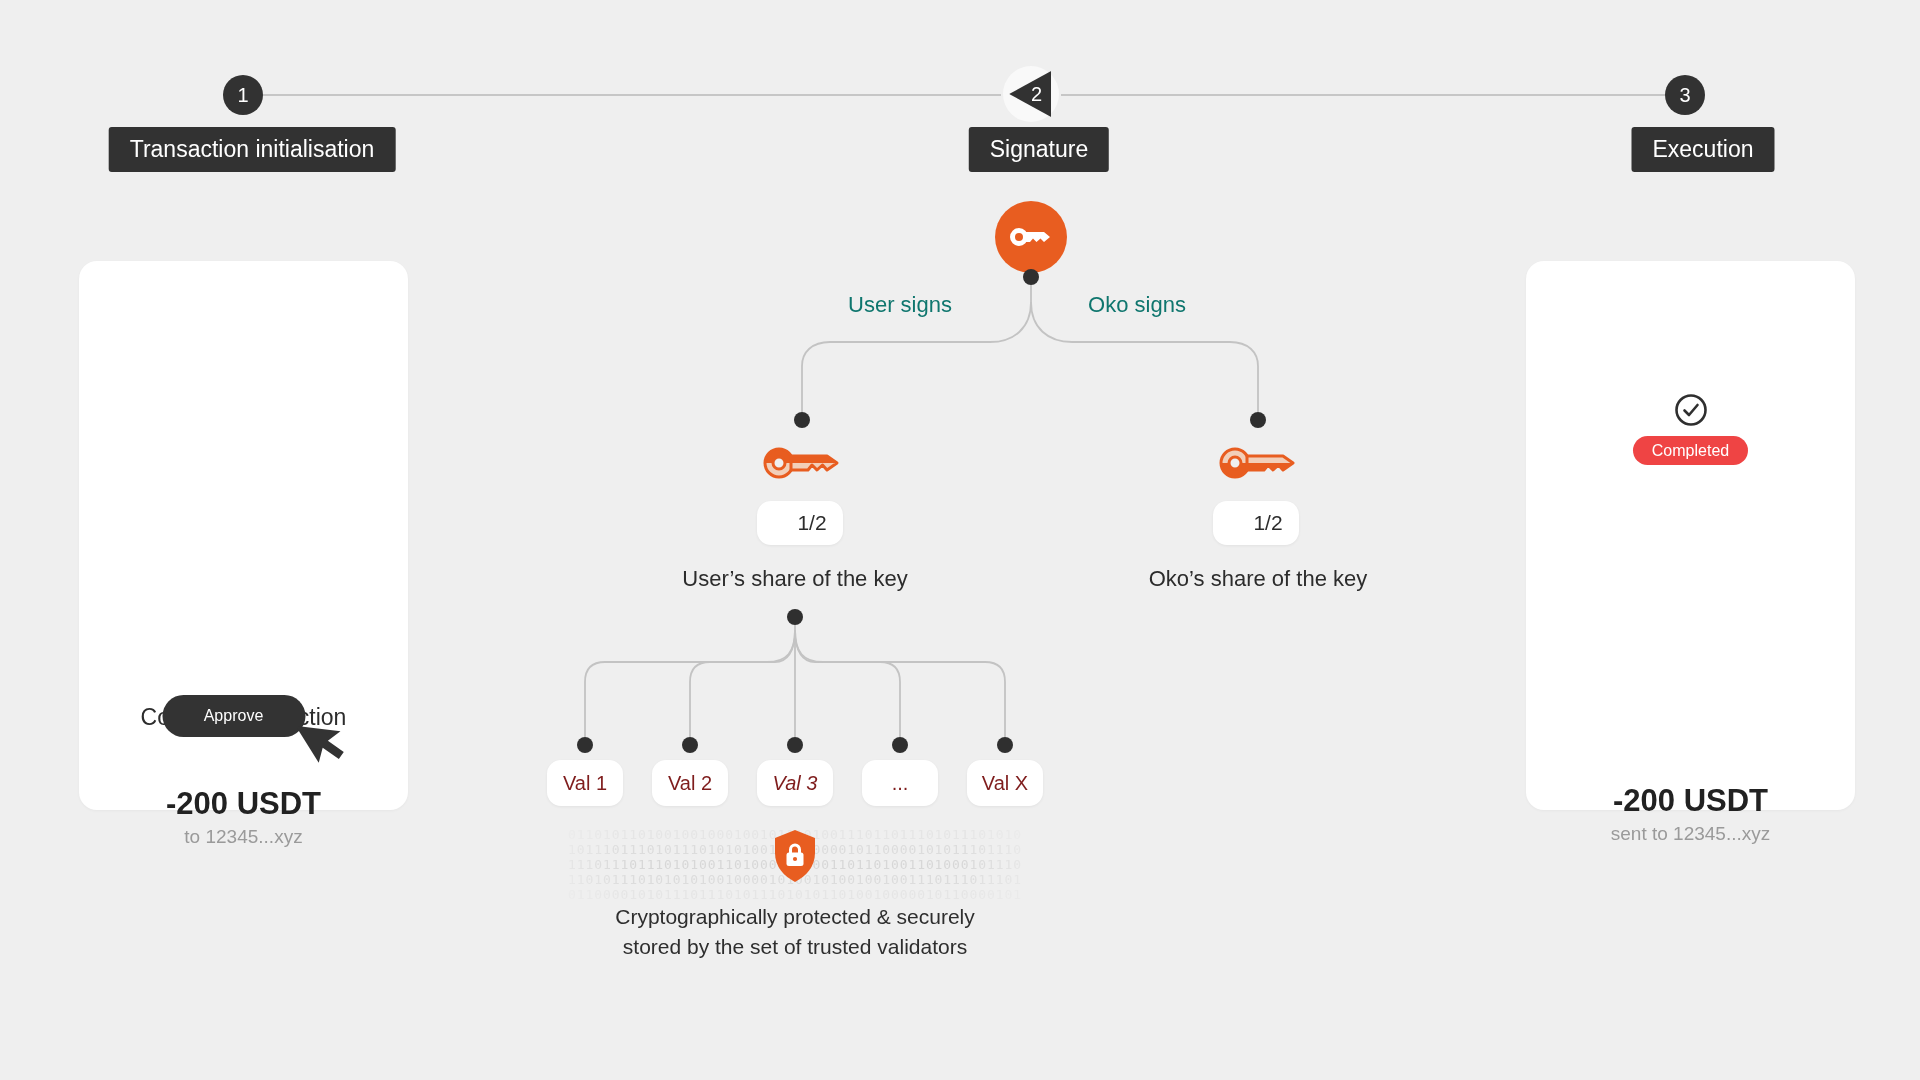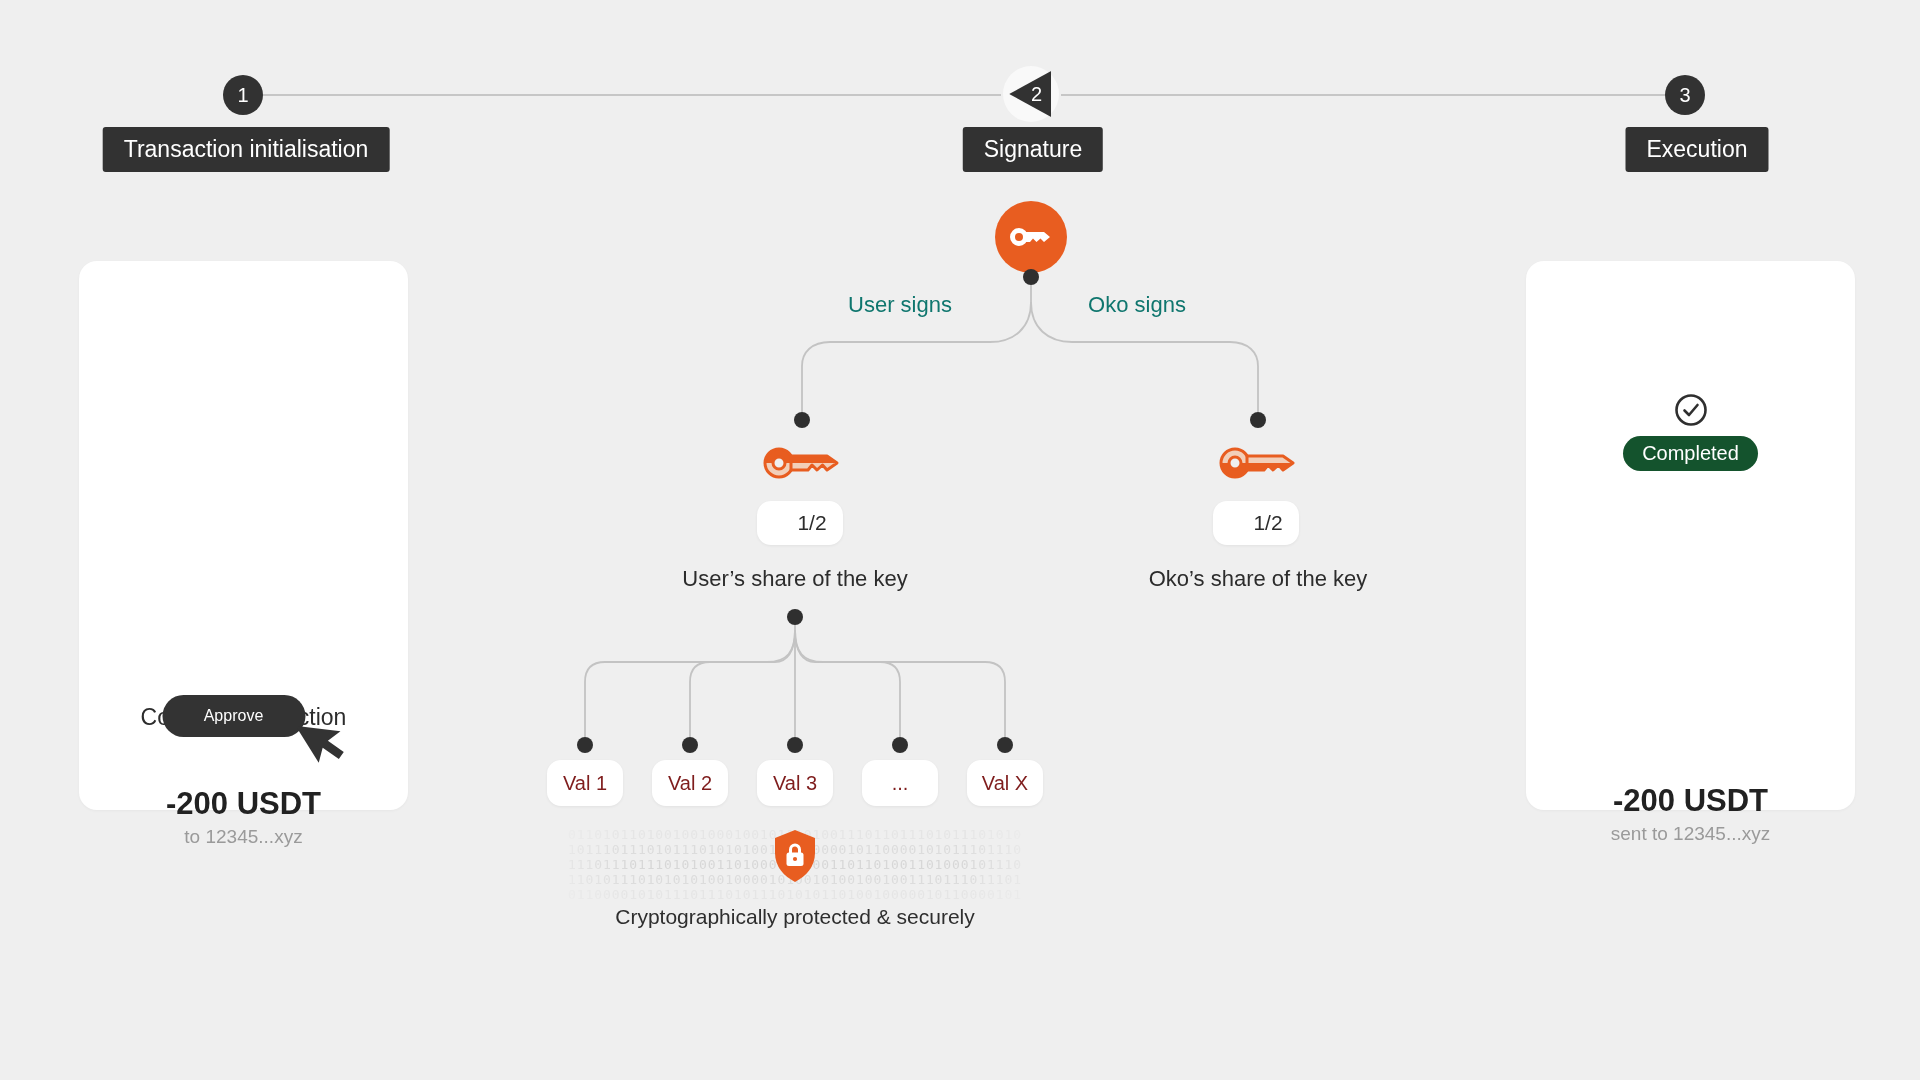--- a/index.html
+++ b/index.html
@@ -13,43 +13,43 @@
     display:flex;align-items:center;justify-content:center;font-size:20px;font-weight:500;transform:translate(-50%,-50%);}
   .step1{left:243px;top:95px;}
   .step3{left:1685px;top:95px;}
   .step2-halo{position:absolute;left:1031px;top:94px;width:56px;height:56px;border-radius:50%;background:#f9f9f9;transform:translate(-50%,-50%);}
   .step2-arrow{position:absolute;left:50%;top:50%;transform:translate(-52%,-50%);width:42px;height:46px;background:#323232;
     clip-path:polygon(100% 0,100% 100%,0 50%);display:flex;align-items:center;justify-content:flex-end;
     color:#fff;font-size:20px;font-weight:500;padding-right:9px;box-sizing:border-box;}
 
   
   .phase-badge{position:absolute;top:127px;height:45px;background:#323232;color:#fff;border-radius:3px;
-    display:flex;align-items:center;justify-content:center;font-size:23px;padding:0 21px;transform:translateX(-50%);white-space:nowrap;}
+    display:flex;align-items:center;justify-content:center;font-size:23px;padding:0 21px;transform:translateX(-50%);white-space:nowrap;margin-left:6px;}
   .badge1{left:246px;}
   .badge2{left:1033px;}
   .badge3{left:1697px;}
 
   
   .card{position:absolute;top:261px;height:549px;background:#ffffff;border-radius:18px;box-shadow:0 1px 3px rgba(0,0,0,.04);}
   .card-left{left:79px;width:329px;}
   .card-right{left:1526px;width:329px;}
 
   .card-left .title{position:absolute;top:443px;left:0;right:0;text-align:center;font-size:23px;color:#2c2c2c;}
   .amount{position:absolute;top:525px;left:0;right:0;text-align:center;font-size:31px;font-weight:600;color:#222;}
   .recipient{position:absolute;top:565px;left:0;right:0;text-align:center;font-size:19px;color:#9a9a9a;}
 
   .approve-btn{position:absolute;top:434px;left:50%;transform:translateX(-57%);width:143px;height:42px;border-radius:21px;
     background:#333;color:#fff;border:none;font-size:16px;font-family:"Liberation Sans",sans-serif;
     display:flex;align-items:center;justify-content:center;cursor:pointer;}
   .cursor-icon{position:absolute;top:450px;left:218px;width:54px;height:58px;}
 
   .check-wrap{position:absolute;top:131px;left:0;right:0;display:flex;justify-content:center;}
   .completed-badge{position:absolute;top:175px;left:0;right:0;display:flex;justify-content:center;}
-  .completed-pill{background:#14532d;color:#fff;border-radius:18px;height:35px;display:flex;align-items:center;
-    padding:0 19px;font-size:20px;}
+  .completed-pill{background:#ef4444;color:#fff;border-radius:18px;height:29px;display:flex;align-items:center;
+    padding:0 19px;font-size:16px;}
   .card-right .amount{top:522px;}
   .card-right .recipient{top:562px;}
 
   
   .key-circle{position:absolute;left:1031px;top:237px;width:72px;height:72px;border-radius:50%;background:#e85d20;
     transform:translate(-50%,-50%);display:flex;align-items:center;justify-content:center;}
   .dot{position:absolute;width:16px;height:16px;border-radius:50%;background:#2f2f2f;transform:translate(-50%,-50%);}
   .dot-root{left:1031px;top:277px;}
   .dot-user{left:802px;top:420px;}
   .dot-oko{left:1258px;top:420px;}
@@ -74,21 +74,21 @@
   .frac-user{left:800px;}
   .frac-oko{left:1256px;}
 
   .share-label{position:absolute;top:566px;font-size:22px;color:#2c2c2c;transform:translateX(-50%);white-space:nowrap;}
   .lbl-user-share{left:795px;}
   .lbl-oko-share{left:1258px;}
 
   .validator-box{position:absolute;top:760px;width:76px;height:46px;background:#fff;border-radius:14px;
     box-shadow:0 1px 3px rgba(0,0,0,.06);display:flex;align-items:center;justify-content:center;
     font-size:20px;color:#7f1d1d;transform:translateX(-50%);}
-  .v1{left:585px;} .v2{left:690px;} .v3{left:795px;} .v4{left:900px;} .v5{left:1005px;}
+  .v1{left:585px;} .v2{left:690px;} .v3{left:795px;font-style:italic;} .v4{left:900px;} .v5{left:1005px;}
 
   
   .binary-block{position:absolute;left:535px;top:827px;width:520px;text-align:center;
     font-family:"DejaVu Sans Mono",monospace;font-size:13px;line-height:15px;letter-spacing:.9px;color:#d7d7d7;
     -webkit-mask-image:linear-gradient(90deg,transparent 0,#000 18%,#000 82%,transparent 100%);
     mask-image:linear-gradient(90deg,transparent 0,#000 18%,#000 82%,transparent 100%);
     white-space:nowrap;overflow:hidden;}
   .binary-block .r0,.binary-block .r4{opacity:.4;}
   .binary-block .r1,.binary-block .r3{opacity:.8;}
   .shield-wrap{position:absolute;left:795px;top:858px;transform:translate(-50%,-50%);}
@@ -223,20 +223,21 @@
     <svg width="50" height="56" viewBox="0 0 50 56">
       <path d="M25 2 L45 10 V25 C45 39 36 48 25 54 C14 48 5 39 5 25 V10 Z" fill="#e85d20"></path>
       <path d="M20.5 25 V21.5 a4.5 4.5 0 0 1 9 0 V25" fill="none" stroke="#ffffff" stroke-width="3"></path>
       <rect x="16.5" y="24.5" width="17" height="13.5" rx="2.5" fill="#ffffff"></rect>
       <circle cx="25" cy="31" r="2.1" fill="#e85d20"></circle>
     </svg>
   </div>
 
   <div class="protect-caption">
     <div>Cryptographically protected &amp; securely</div>
+    <div>stored by the set of trusted validators</div>
   </div>
 
   <div class="card card-right">
     <div class="check-wrap">
       <svg width="36" height="36" viewBox="0 0 36 36">
         <circle cx="18" cy="18" r="14.5" fill="none" stroke="#2f2f2f" stroke-width="2.6"></circle>
         <path d="M11.5 18.5 L16 23 L24.5 13" fill="none" stroke="#2f2f2f" stroke-width="2.6" stroke-linecap="round" stroke-linejoin="round"></path>
       </svg>
     </div>
     <div class="completed-badge">

